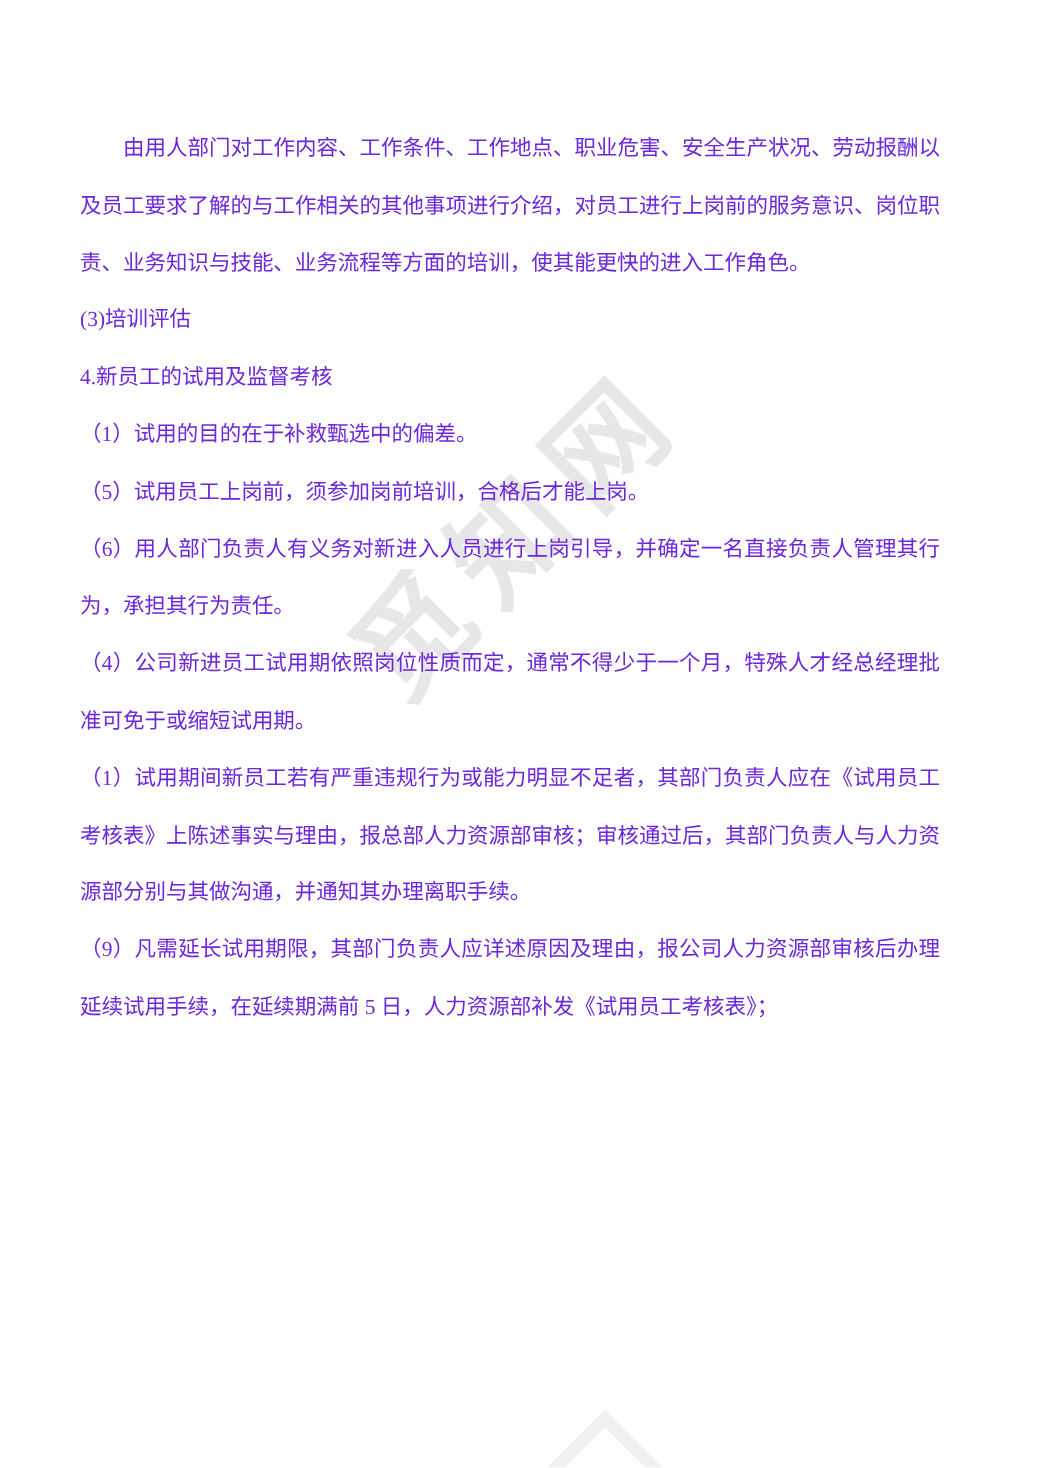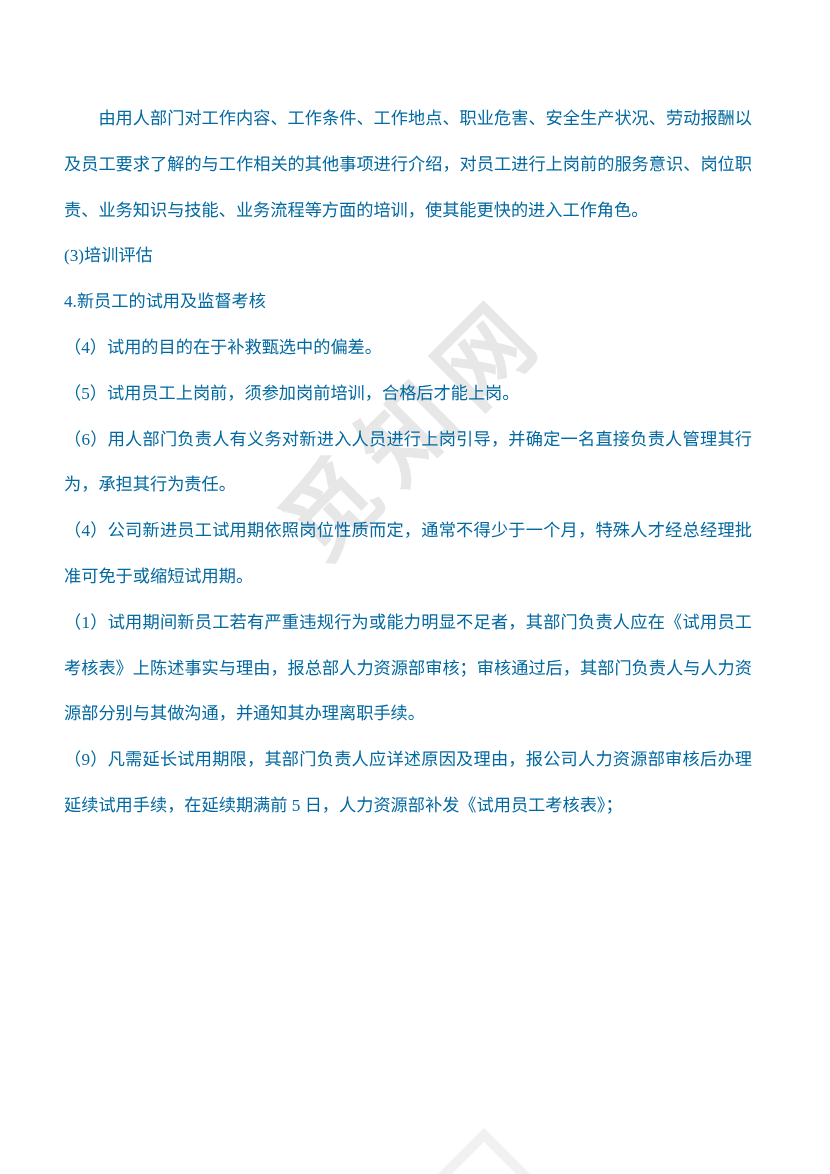--- a/index.html
+++ b/index.html
@@ -44,21 +44,21 @@
     z-index: 0;
     user-select: none;
   }
   
   .content {
     position: absolute;
     left: 64px;
     top: 96px;
     width: 688px;
     z-index: 1;
-    color: #0369a1;
+    color: #6d28d9;
     font-size: 17.2px;
     line-height: 45.8px;
     text-align: justify;
     text-align-last: left;
     word-break: break-all;
   }
   .content p {
     margin: 0;
     padding: 0;
   }
@@ -74,21 +74,21 @@
   <div class="wm-center">觅知网</div>
 
   <div class="wm-bottom">
     
   </div>
 
   <div class="content">
     <p class="para indent">由用人部门对工作内容、工作条件、工作地点、职业危害、安全生产状况、劳动报酬以及员工要求了解的与工作相关的其他事项进行介绍，对员工进行上岗前的服务意识、岗位职责、业务知识与技能、业务流程等方面的培训，使其能更快的进入工作角色。</p>
     <p class="para">(3)培训评估</p>
     <p class="para">4.新员工的试用及监督考核</p>
-    <p class="para">（4）试用的目的在于补救甄选中的偏差。</p>
+    <p class="para">（1）试用的目的在于补救甄选中的偏差。</p>
     <p class="para">（5）试用员工上岗前，须参加岗前培训，合格后才能上岗。</p>
     <p class="para">（6）用人部门负责人有义务对新进入人员进行上岗引导，并确定一名直接负责人管理其行为，承担其行为责任。</p>
     <p class="para">（4）公司新进员工试用期依照岗位性质而定，通常不得少于一个月，特殊人才经总经理批准可免于或缩短试用期。</p>
     <p class="para">（1）试用期间新员工若有严重违规行为或能力明显不足者，其部门负责人应在《试用员工考核表》上陈述事实与理由，报总部人力资源部审核；审核通过后，其部门负责人与人力资源部分别与其做沟通，并通知其办理离职手续。</p>
     <p class="para">（9）凡需延长试用期限，其部门负责人应详述原因及理由，报公司人力资源部审核后办理延续试用手续，在延续期满前 5 日，人力资源部补发《试用员工考核表》；</p>
   </div>
 
 </div>
 
 </body></html>

